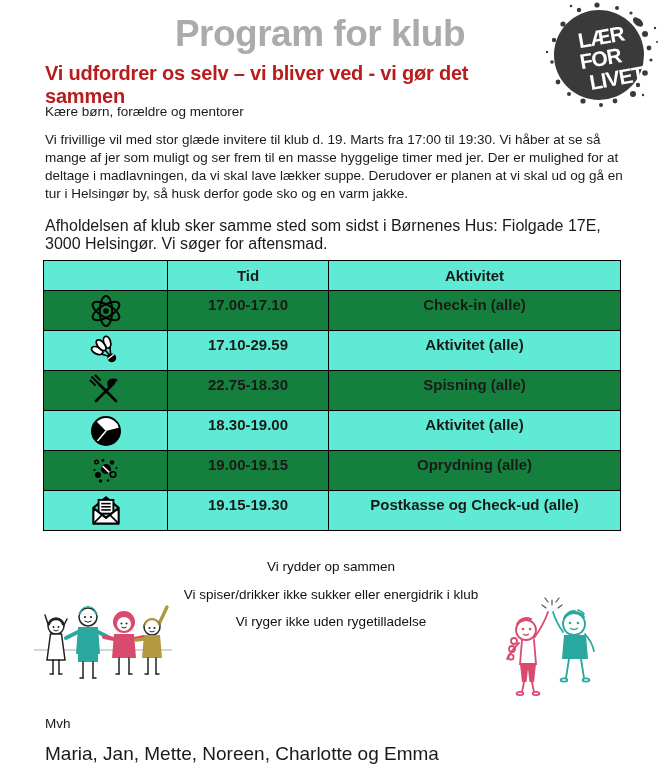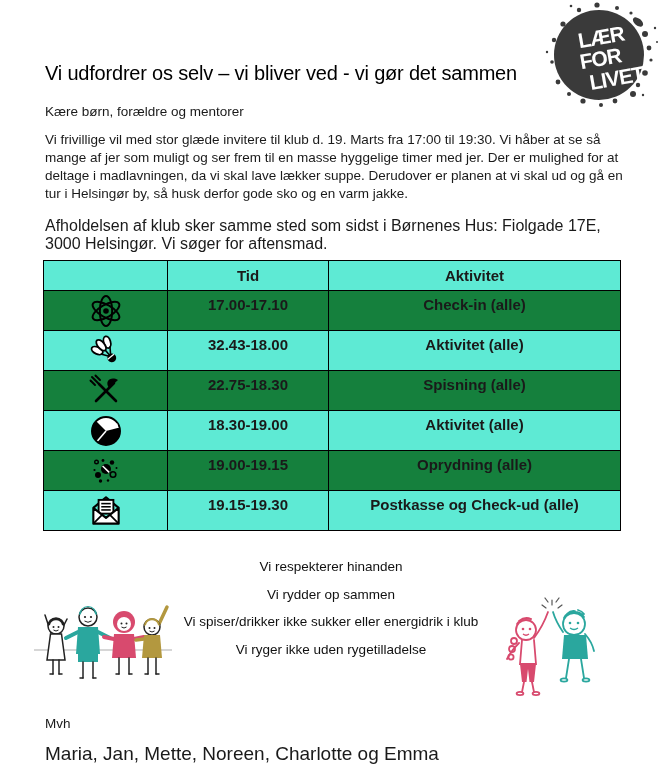--- a/index.html
+++ b/index.html
@@ -16,21 +16,21 @@
   .title {
     position: absolute; top: 13px; left: 0; width: 640px;
     text-align: center;
     font-size: 37px; font-weight: bold;
     color: #ababab; letter-spacing: -0.5px;
   }
   .logo { position: absolute; top: 0; left: 541px; width: 121px; height: 115px; }
 
   .heading {
     position: absolute; top: 62px; left: 45px; width: 500px;
-    font-size: 20px; font-weight: normal; color: #000000;
+    font-size: 20px; font-weight: bold; color: #b91c1c;
     letter-spacing: -0.2px;
   }
   .greeting {
     position: absolute; top: 104px; left: 45px;
     font-size: 13.5px;
     text-align: center;
   }
   .para1 {
     position: absolute; top: 131px; left: 45px; width: 580px;
     font-size: 13.5px; line-height: 18px;
@@ -68,20 +68,21 @@
   .kids-right { position: absolute; left: 490px; top: 596px; width: 126px; height: 110px; }
 
   .closing { position: absolute; top: 716px; left: 45px; font-size: 13.5px; }
   .names   { position: absolute; top: 743px; left: 45px; font-size: 19px; }
 </style>
 </head>
 <body>
 
 <div class="page">
 
+  <div class="title">Program for klub</div>
 
   <div class="logo">
     <svg width="121" height="115" viewBox="0 0 121 115">
       <g fill="#3a3a3a">
         <circle cx="58" cy="55" r="45"></circle>
         <ellipse cx="97" cy="22" rx="6" ry="3.5" transform="rotate(40 97 22)"></ellipse>
         <circle cx="104" cy="34" r="3"></circle>
         <circle cx="108" cy="48" r="2.4"></circle>
         <circle cx="110" cy="60" r="1.6"></circle>
         <circle cx="104" cy="73" r="2.8"></circle>
@@ -158,21 +159,21 @@
                   <ellipse cx="24.5" cy="12" rx="3.4" ry="6" transform="rotate(24 24.5 12)"></ellipse>
                   <ellipse cx="18" cy="10.5" rx="3.4" ry="6.5"></ellipse>
                 </g>
                 <path d="M12 17 L17 24 M24 17 L19 24 M18 17 L18 24" stroke="#000" stroke-width="1.6" fill="none"></path>
                 <circle cx="18" cy="27" r="4.4" fill="#000"></circle>
                 <line x1="14" y1="25.5" x2="22" y2="25.5" stroke="#fff" stroke-width="1.2"></line>
               </g>
             </svg>
           </span>
         </td>
-        <td>32.43-18.00</td>
+        <td>17.10-29.59</td>
         <td>Aktivitet (alle)</td>
       </tr>
       <tr class="row-gray">
         <td class="icon-cell">
           <span>
             <svg width="36" height="36" viewBox="0 0 36 36">
               <line x1="8" y1="28" x2="26" y2="10" stroke="#000" stroke-width="2.6" stroke-linecap="round"></line>
               <path d="M21 15 C16 8 23 3 30 7 L21 15 Z" fill="#000"></path>
               <line x1="28" y1="28" x2="11" y2="11" stroke="#000" stroke-width="2.6" stroke-linecap="round"></line>
               <g stroke="#000" stroke-width="2" stroke-linecap="round">
@@ -239,21 +240,20 @@
             </svg>
           </span>
         </td>
         <td>19.15-19.30</td>
         <td>Postkasse og Check-ud (alle)</td>
       </tr>
     </tbody>
   </table>
 
   <div class="rules">
-    <p>Vi respekterer hinanden</p>
     <p>Vi rydder op sammen</p>
     <p>Vi spiser/drikker ikke sukker eller energidrik i klub</p>
     <p>Vi ryger ikke uden rygetilladelse</p>
   </div>
 
   <div class="kids-left">
     <svg width="142" height="120" viewBox="0 0 142 120">
       <line x1="2" y1="64" x2="140" y2="64" stroke="#c9c9c9" stroke-width="1.5"></line>
 
       <g stroke="#222" stroke-width="1.5" fill="none" stroke-linecap="round">

